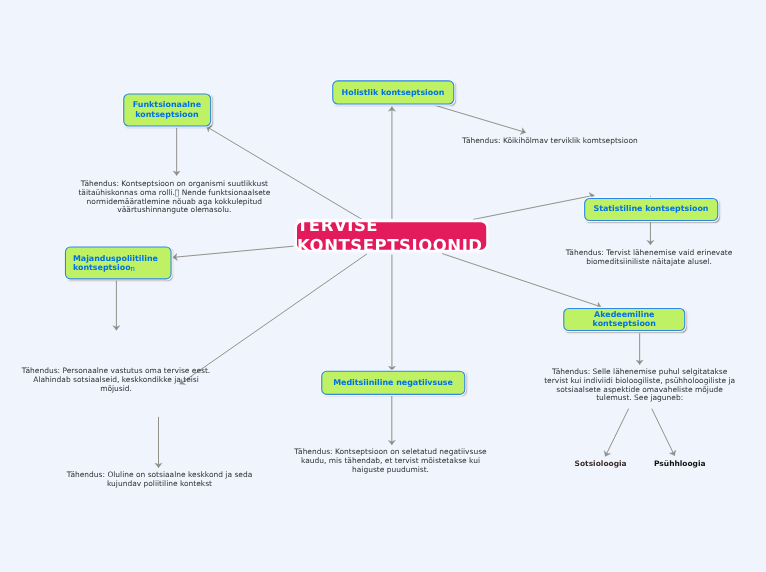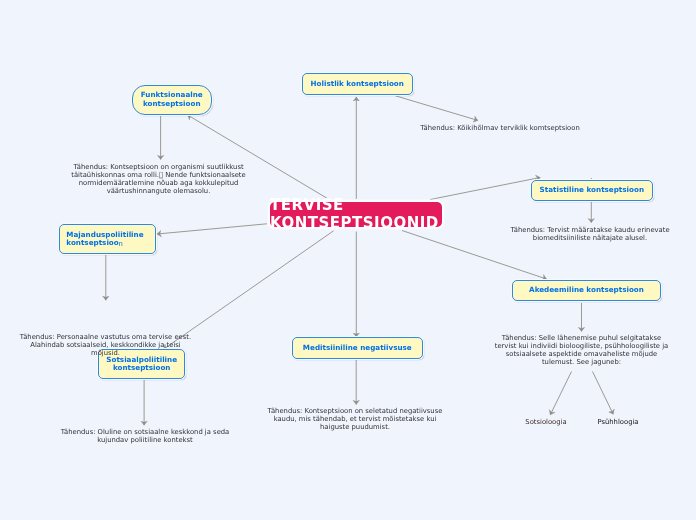--- a/index.html
+++ b/index.html
@@ -1,36 +1,36 @@
 <!DOCTYPE html>
 <html><head>
 <meta charset="utf-8">
 <style>
   html,body{margin:0;padding:0;}
   body{width:696px;height:520px;background:#f0f4fd;overflow:hidden;
        font-family:"DejaVu Sans",sans-serif;
        -webkit-font-smoothing:antialiased;}
   #stage{position:relative;width:696px;height:520px;}
   svg.edges{position:absolute;left:0;top:0;width:696px;height:520px;}
-  .node{position:absolute;box-sizing:border-box;background:#fef9c3;
+  .node{position:absolute;box-sizing:border-box;background:#bef264;
         border:1.65px solid #2b88e3;border-radius:5px;color:#0070e8;
         font-weight:bold;font-size:7.2px;text-align:center;
         display:flex;align-items:center;justify-content:center;
         line-height:8.3px;
         box-shadow:0 0 0 1.1px #f7f9ff, 1px 1px 1.1px rgba(96,72,54,0.5);}
   .center{position:absolute;box-sizing:border-box;background:#e31a5b;
           border-radius:5px;color:#fff;font-weight:bold;font-size:15px;
           letter-spacing:.5px;display:flex;align-items:center;
           justify-content:center;
           box-shadow:0 0 2.2px 1.6px #ffffff;}
   .alt-glyph{font-family:"Liberation Sans",sans-serif;font-weight:normal;
              font-size:7.1px;position:relative;top:0.9px;letter-spacing:0.1px;}
   .note{position:absolute;font-size:6.8px;color:#2f3133;text-align:center;
         line-height:7.9px;}
-  .leaf{position:absolute;font-size:6.8px;font-weight:normal;text-align:center;}
+  .leaf{position:absolute;font-size:6.8px;font-weight:bold;text-align:center;}
 </style>
 </head>
 <body>
 
 <div id="stage">
   <svg class="edges" viewBox="0 0 696 520">
     <defs>
       <marker id="ar" viewBox="0 0 5 8" refX="4.4" refY="4" markerUnits="userSpaceOnUse" markerWidth="5" markerHeight="8" orient="auto-start-reverse">
         <path d="M0.2,0.7 L4.4,4 L0.2,7.3 L1.5,4 Z" fill="#8f8f88" stroke="#8f8f88" stroke-width="0.3"></path>
       </marker>
@@ -52,44 +52,43 @@
       <line x1="581.5" y1="303" x2="581.5" y2="331.4"></line>
       <line x1="571.5" y1="371.5" x2="550.3" y2="414.8"></line>
       <line x1="592.5" y1="371.5" x2="613.2" y2="414.2"></line>
     </g>
   </svg>
 
   <div class="center" style="left:270px;top:201.5px;width:172px;height:25.8px;">TERVISE KONTSEPTSIOONID</div>
 
   <div class="node" style="left:302px;top:72.8px;width:110.5px;height:22px;">Holistlik kontseptsioon</div>
 
-  <div class="node" style="left:132px;top:84.6px;width:79.5px;height:30.1px;border-radius:13px;">Funktsionaalne kontseptsioon</div>
+  <div class="node" style="left:112px;top:84.6px;width:79.5px;height:30.1px;">Funktsionaalne kontseptsioon</div>
 
   <div class="node" style="left:58.5px;top:223.9px;width:97.2px;height:30.6px;text-align:left;padding-left:6.8px;">
     <span><span>Majanduspoliitiline kontseptsioo</span><span class="alt-glyph">n</span></span>
     </div>
 
-  <div class="node" style="left:98px;top:349.2px;width:87.4px;height:30.3px;">Sotsiaalpoliitiline kontseptsioon</div>
 
   <div class="node" style="left:292px;top:337.3px;width:130.6px;height:21.4px;">Meditsiiniline negatiivsuse</div>
 
   <div class="node" style="left:531px;top:155.5px;width:121.6px;height:21.3px;margin-top:24px;">Statistiline kontseptsioon</div>
 
-  <div class="node" style="left:512px;top:279.8px;width:149px;height:21.1px;">Akedeemiline kontseptsioon</div>
+  <div class="node" style="left:512px;top:279.8px;width:111px;height:21.1px;">Akedeemiline kontseptsioon</div>
 
   <div class="note" style="left:410px;top:125px;width:180px;">Tähendus: Kõikihõlmav terviklik komtseptsioon</div>
 
   <div class="note" style="left:63.5px;top:164px;width:190px;">Tähendus: Kontseptsioon on organismi suutlikkust täitaühiskonnas oma rolli. Nende funktsionaalsete normidemääratlemine nõuab aga kokkulepitud väärtushinnangute olemasolu.</div>
 
   <div class="note" style="left:18px;top:304px;width:175px;margin-top:30px;">Tähendus: Personaalne vastutus oma tervise eest. Alahindab sotsiaalseid, keskkondikke ja teisi mõjusid.</div>
 
   <div class="note" style="left:55px;top:429px;width:180px;">Tähendus: Oluline on sotsiaalne keskkond ja seda kujundav poliitiline kontekst</div>
 
   <div class="note" style="left:264px;top:408px;width:182px;">Tähendus: Kontseptsioon on seletatud negatiivsuse kaudu, mis tähendab, et tervist mõistetakse kui haiguste puudumist.</div>
 
-  <div class="note" style="left:507.5px;top:227px;width:165px;">Tähendus: Tervist määratakse kaudu erinevate biomeditsiiniliste näitajate alusel.</div>
+  <div class="note" style="left:507.5px;top:227px;width:165px;">Tähendus: Tervist lähenemise vaid erinevate biomeditsiiniliste näitajate alusel.</div>
 
   <div class="note" style="left:494px;top:335px;width:175px;">Tähendus: Selle lähenemise puhul selgitatakse tervist kui indiviidi bioloogiliste, psühholoogiliste ja sotsiaalsete aspektide omavaheliste mõjude tulemust. See jaguneb:</div>
 
   <div class="leaf" style="left:510px;top:417.5px;width:72px;color:#3b2b26;">Sotsioloogia</div>
 
   <div class="leaf" style="left:582px;top:417.5px;width:72px;color:#111;">Psühhloogia</div>
 </div>
 
 </body></html>

